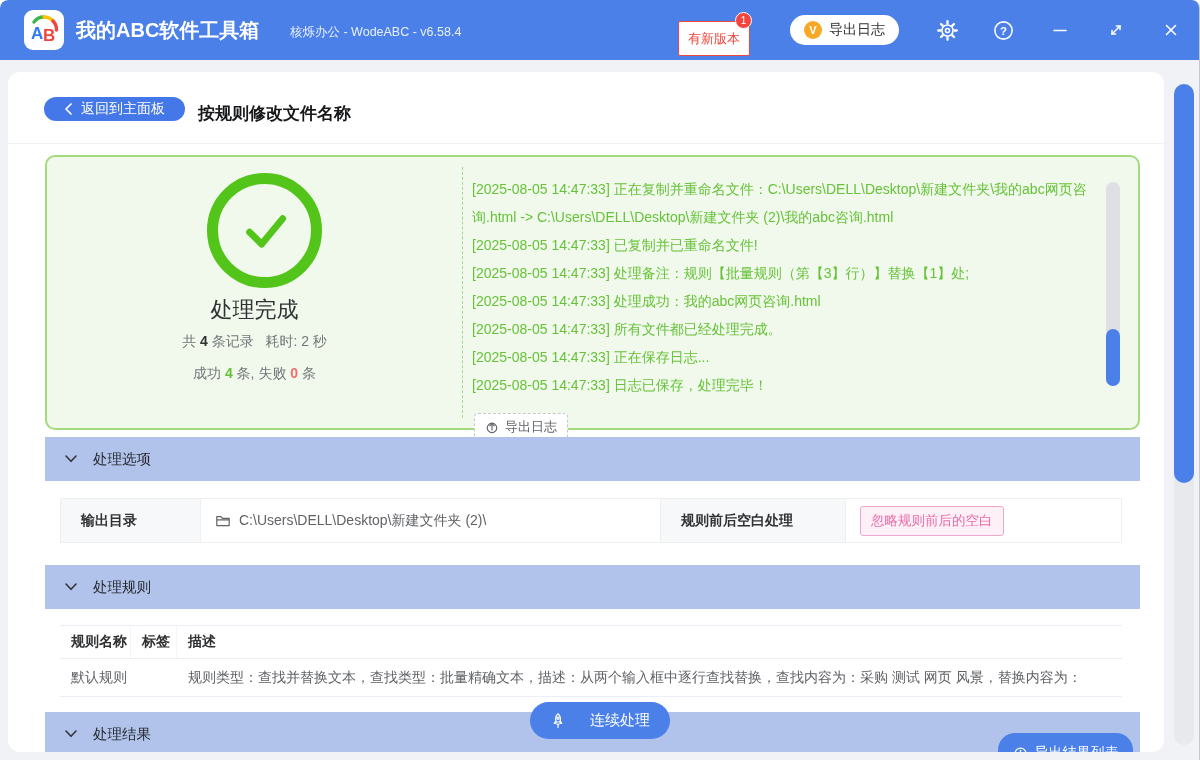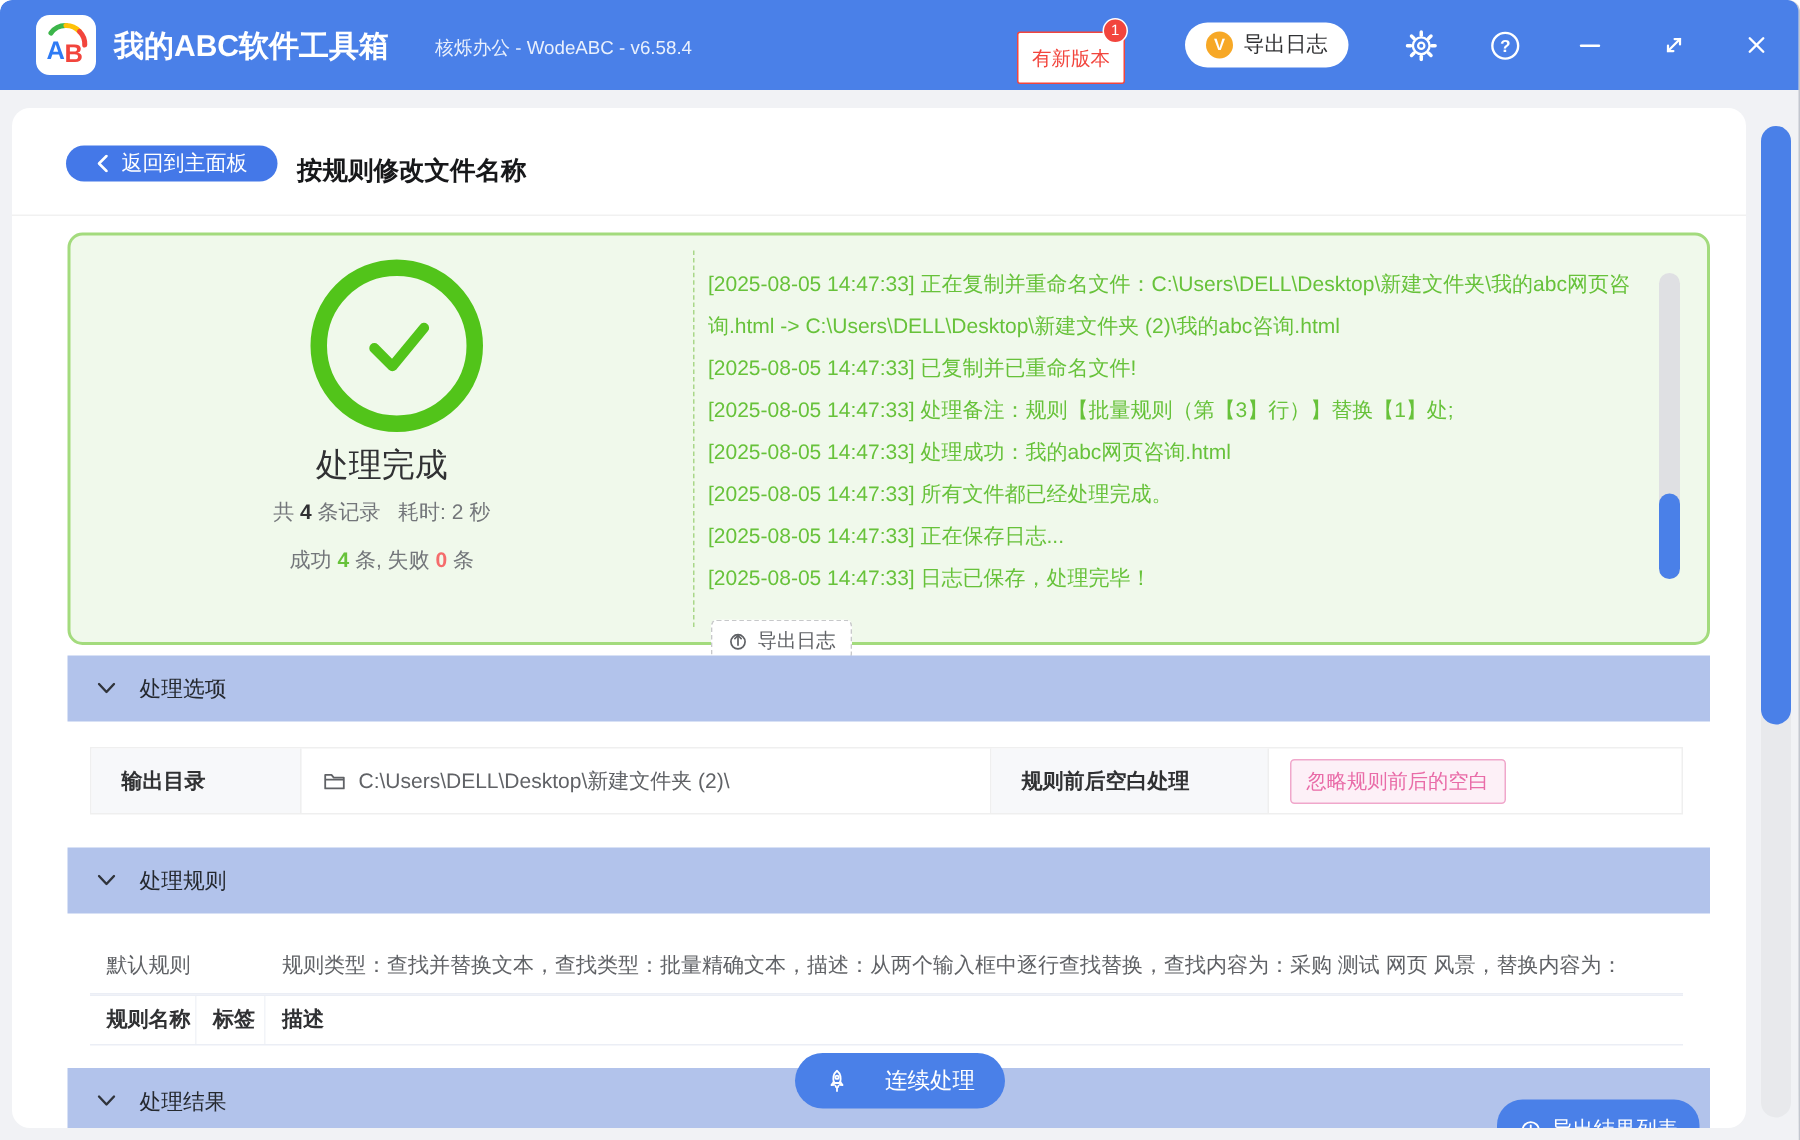--- a/index.html
+++ b/index.html
@@ -256,29 +256,29 @@
     </div>
 
     <div class="band band2">
       <svg width="12" height="8" viewBox="0 0 12 8">
         <polyline points="1,1 6,6.3 11,1" fill="none" stroke="#30343b" stroke-width="1.6" stroke-linecap="round" stroke-linejoin="round"></polyline>
       </svg>
       <span>处理规则</span>
     </div>
 
     <div class="rules-table">
+      <div class="tr head">
+        <div class="td">规则名称</div>
+        <div class="td">标签</div>
+        <div class="td">描述</div>
+      </div>
       <div class="tr body-row">
         <div class="td">默认规则</div>
         <div class="td"></div>
         <div class="td">规则类型：查找并替换文本，查找类型：批量精确文本，描述：从两个输入框中逐行查找替换，查找内容为：采购 测试 网页 风景，替换内容为：</div>
-      </div>
-      <div class="tr head">
-        <div class="td">规则名称</div>
-        <div class="td">标签</div>
-        <div class="td">描述</div>
       </div>
     </div>
 
     <div class="continue-btn">
       <svg width="16" height="16" viewBox="0 0 16 16" fill="none" stroke="#fff" stroke-width="1.2" stroke-linecap="round" stroke-linejoin="round">
         <path d="M8 0.8 C10.2 2.6 10.9 5.6 10.1 9 L5.9 9 C5.1 5.6 5.8 2.6 8 0.8 Z"></path>
         <circle cx="8" cy="5.2" r="1.1"></circle>
         <path d="M5.9 8.2 L4.3 10.4 L6.1 10.2"></path>
         <path d="M10.1 8.2 L11.7 10.4 L9.9 10.2"></path>
         <path d="M7 10.8 C7.2 12.4 8.8 12.4 9 10.8"></path>

